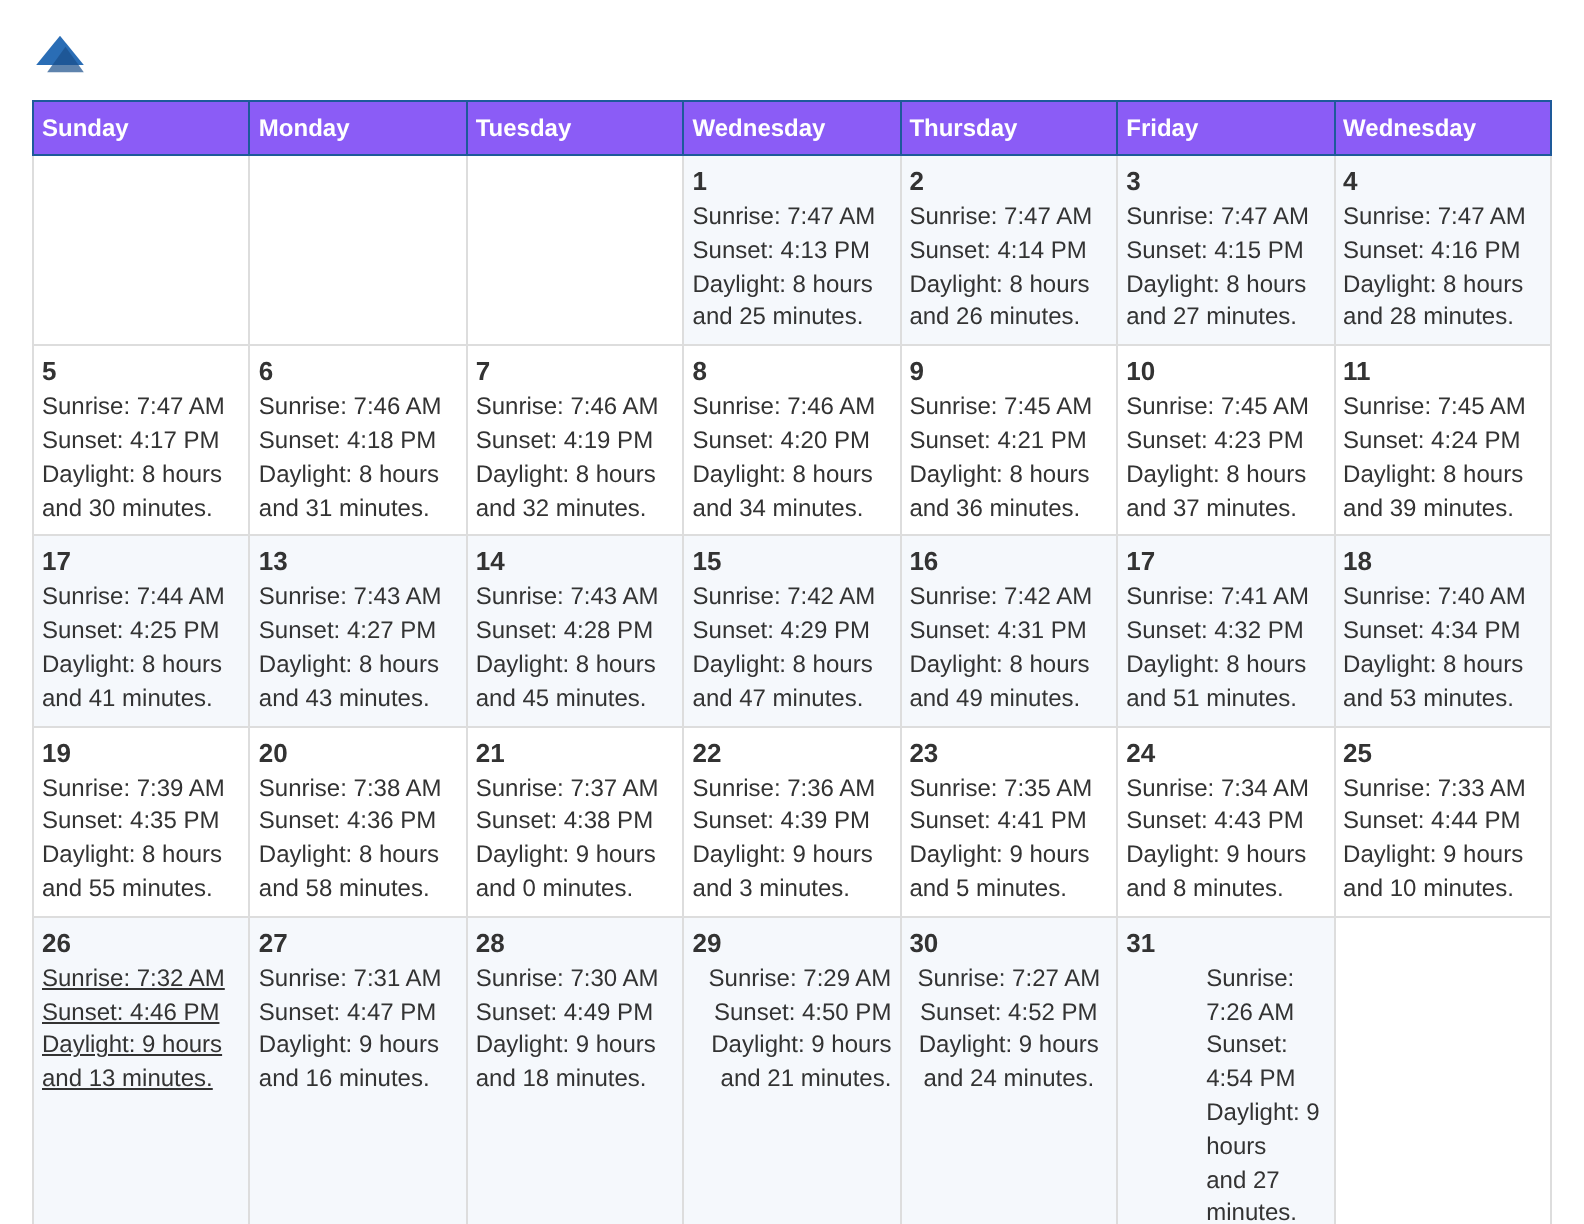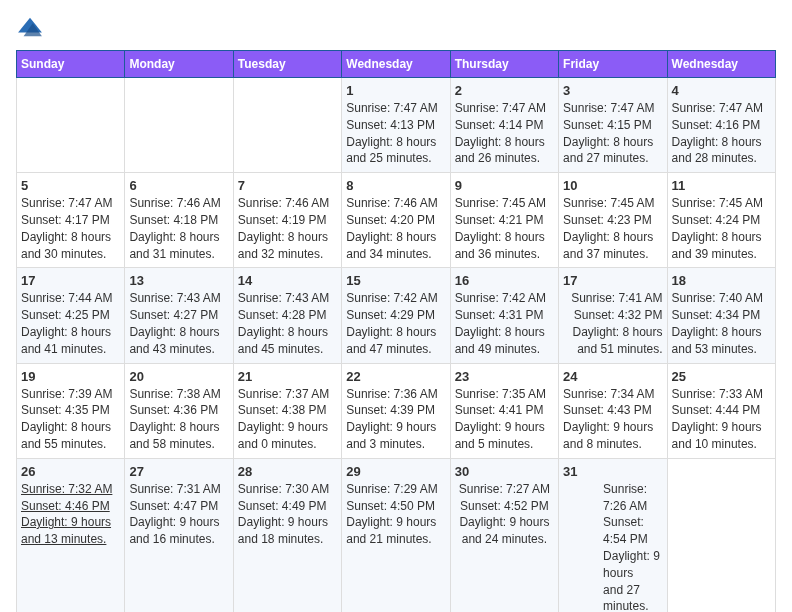--- a/index.html
+++ b/index.html
@@ -233,21 +233,21 @@
         </td>
         <td>
           <span class="day-number">16</span>
           <div class="cell-data" style="white-space: pre-line;">Sunrise: 7:42 AM
 Sunset: 4:31 PM
 Daylight: 8 hours
 and 49 minutes.</div>
         </td>
         <td>
           <span class="day-number">17</span>
-          <div class="cell-data" style="white-space: pre-line; text-align: right;">Sunrise: 7:41 AM
+          <div class="cell-data" style="white-space: pre-line;">Sunrise: 7:41 AM
 Sunset: 4:32 PM
 Daylight: 8 hours
 and 51 minutes.</div>
         </td>
         <td>
           <span class="day-number">18</span>
           <div class="cell-data" style="white-space: pre-line;">Sunrise: 7:40 AM
 Sunset: 4:34 PM
 Daylight: 8 hours
 and 53 minutes.</div>
@@ -321,21 +321,21 @@
         </td>
         <td>
           <span class="day-number">28</span>
           <div class="cell-data" style="white-space: pre-line;">Sunrise: 7:30 AM
 Sunset: 4:49 PM
 Daylight: 9 hours
 and 18 minutes.</div>
         </td>
         <td>
           <span class="day-number">29</span>
-          <div class="cell-data" style="white-space: pre-line;">Sunrise: 7:29 AM
+          <div class="cell-data" style="white-space: pre-line; text-align: right;">Sunrise: 7:29 AM
 Sunset: 4:50 PM
 Daylight: 9 hours
 and 21 minutes.</div>
         </td>
         <td>
           <span class="day-number">30</span>
           <div class="cell-data" style="white-space: pre-line; text-align: center;">Sunrise: 7:27 AM
 Sunset: 4:52 PM
 Daylight: 9 hours
 and 24 minutes.</div>

